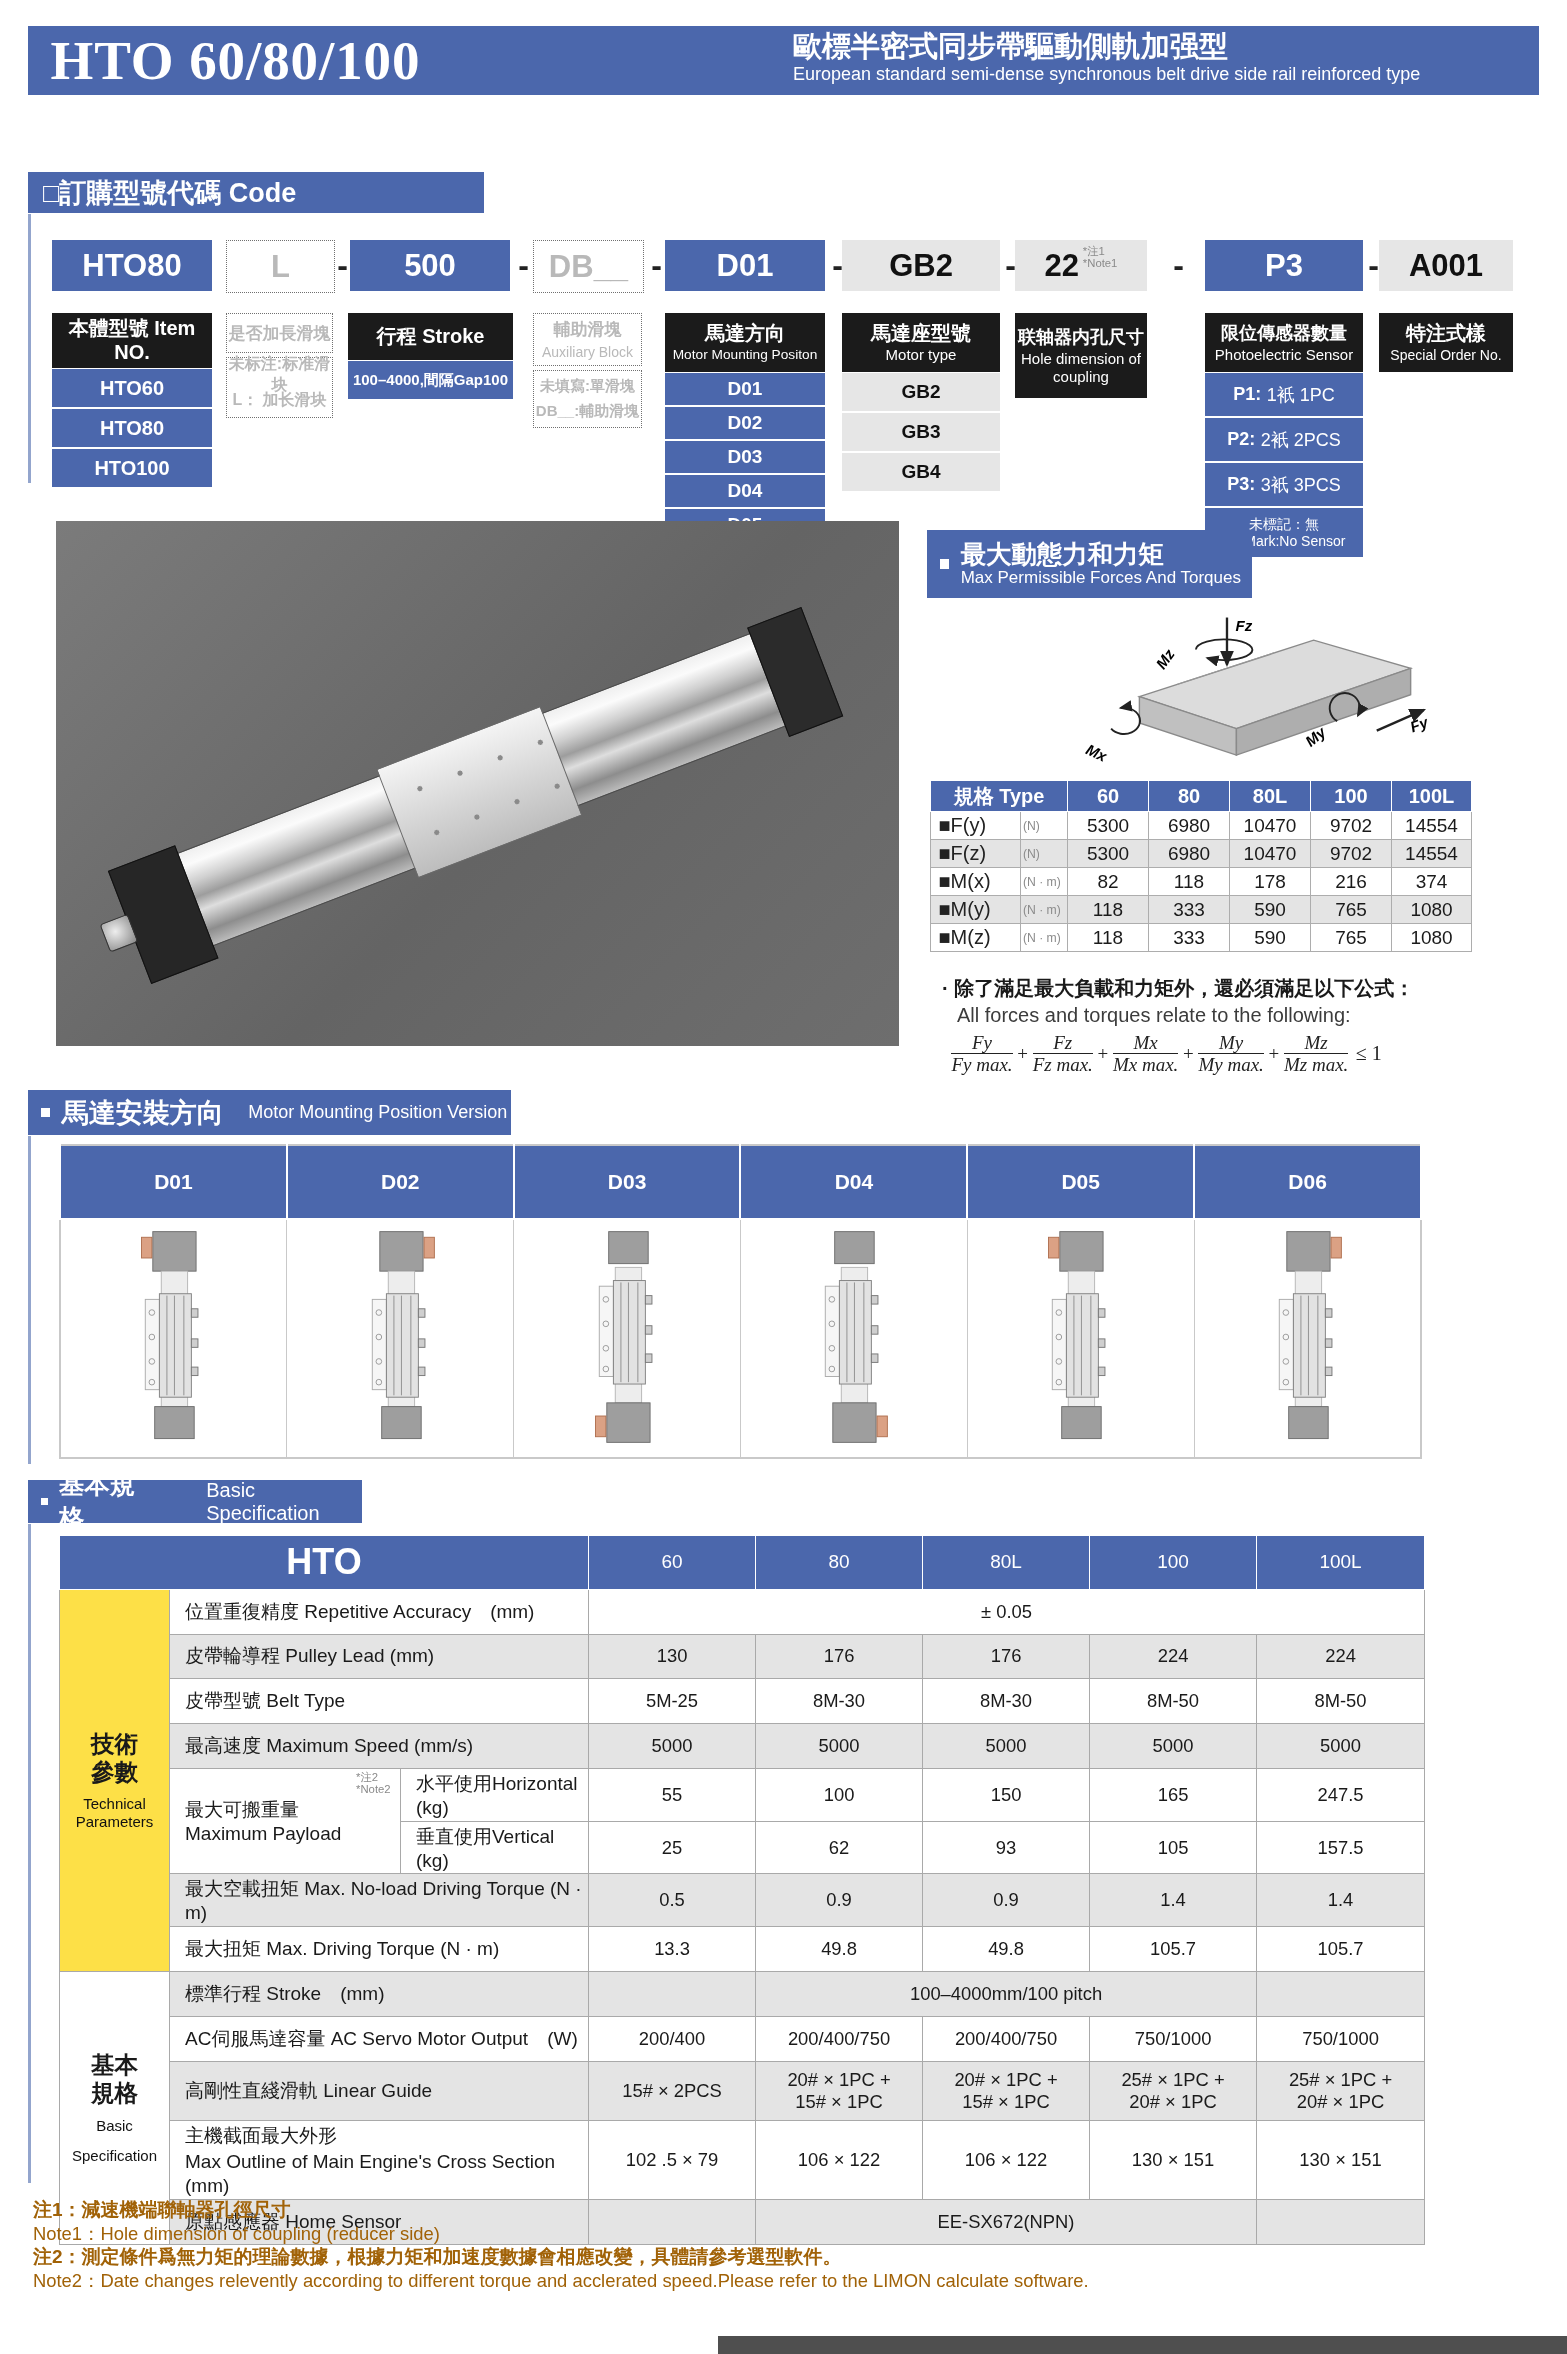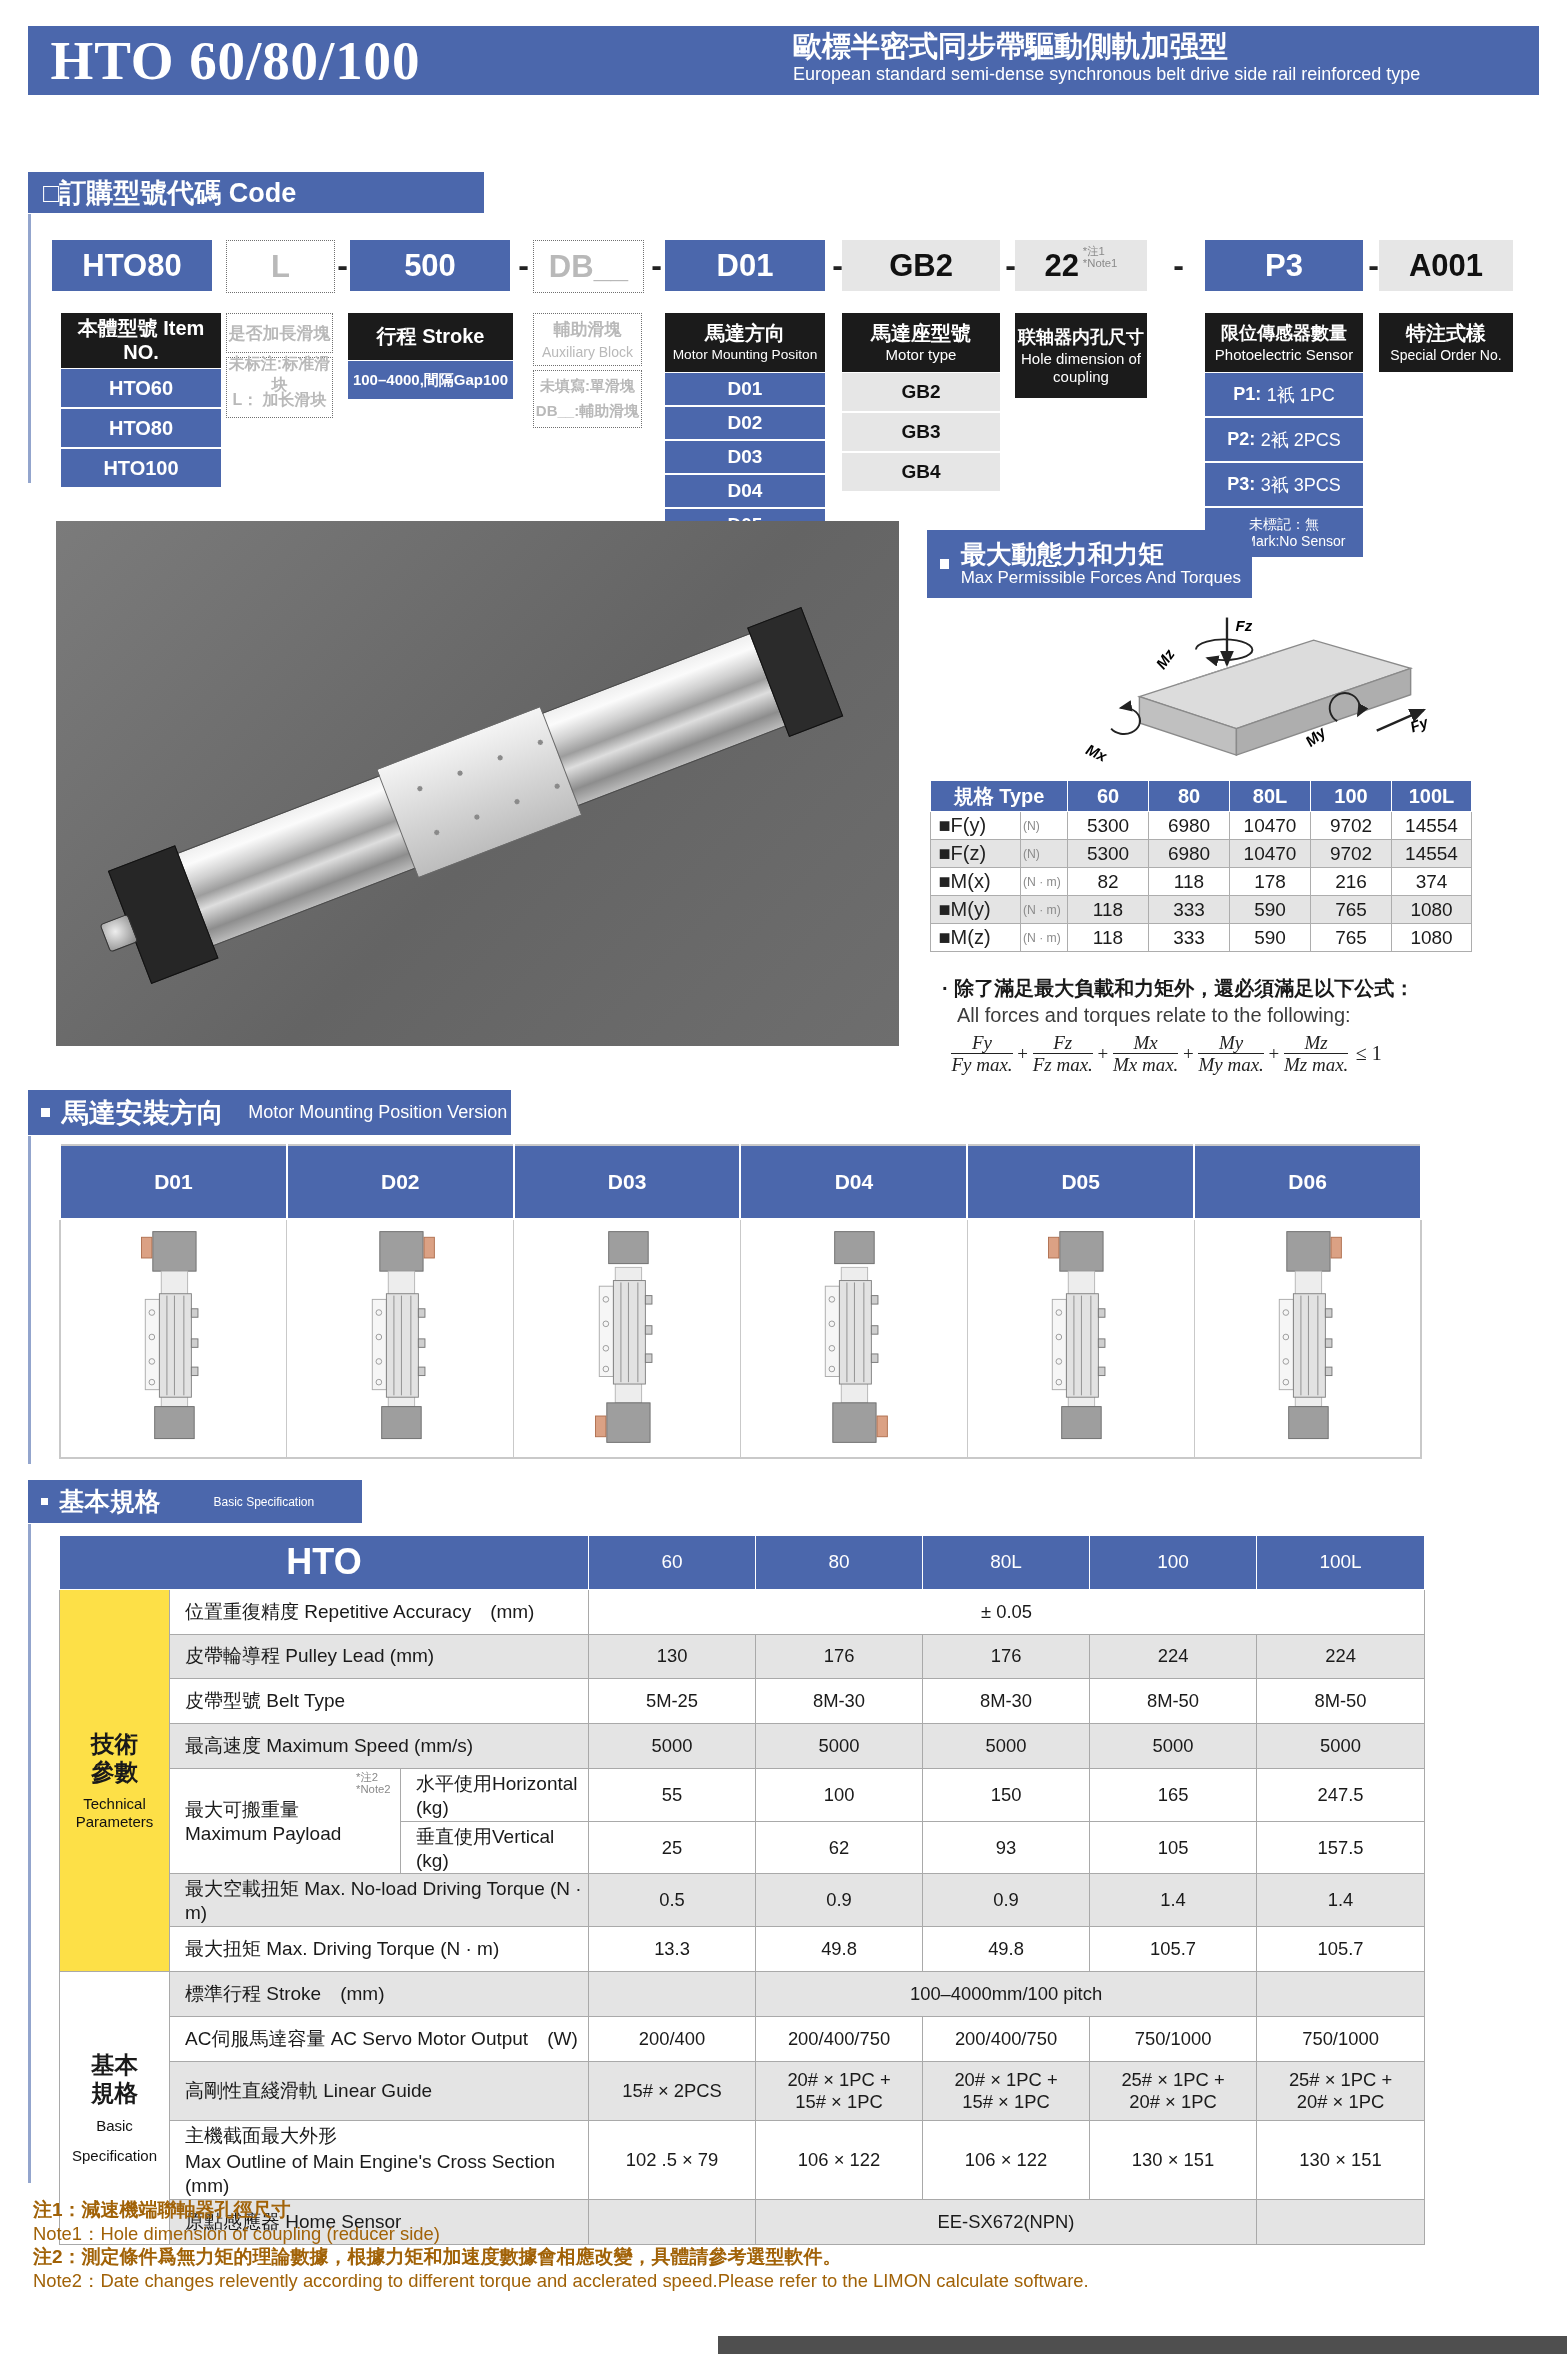--- a/index.html
+++ b/index.html
@@ -82,21 +82,21 @@
   #mTitle .zh{font-size:27px;font-weight:700;margin-right:24.5px;}
   #mTitle .en{font-size:18px;}
   #mtab{position:absolute;left:59px;top:1144px;width:1363px;table-layout:fixed;border:2.8px solid #c9c9c9;}
   #mtab td{border:1.9px solid #c9c9c9;padding:0;}
   #mtab tr.h td{background:#4b67ac;color:#fff;font-weight:700;font-size:21px;text-align:center;height:72px;border:2.8px solid #fff;border-top:none;}
   #mtab tr.b td{height:237px;text-align:center;vertical-align:middle;background:#fff;}
 
   
   #sTitle{left:28px;top:1480px;width:334px;height:43px;}
   #sTitle .zh{font-size:25.4px;font-weight:700;margin-right:13px;}
-  #sTitle .en{font-size:12px;margin-left:40px;}
+  #sTitle .en{font-size:20px;margin-left:40px;}
   #stab{position:absolute;left:59px;top:1535px;width:1363px;table-layout:fixed;border:1.9px solid #8f8f8f;background:#fff;}
   #stab td{border:0.9px solid #a9a9a9;font-size:19px;vertical-align:middle;padding:1.9px 3.8px;}
   #stab tr.h td{background:#4b67ac;color:#fff;border:1.9px solid #fff;text-align:center;height:49px;}
   #stab td.hto{font-size:36px;font-weight:700;}
   #stab tr.h td.cols{font-size:19px;font-weight:400;}
   #stab td.grp{background:#fde047;text-align:center;}
   #stab td.grp .zh{font-size:23.5px;font-weight:700;line-height:28px;}
   #stab td.grp .en{font-size:15px;line-height:18px;margin-top:9.4px;color:#111;}
   #stab td.lbl{text-align:left;padding-left:15px;}
   #stab td.val{text-align:center;font-size:18.4px;}
@@ -149,21 +149,21 @@
   <div class="abs codebox gray ctr" style="left:1379px;top:240px;width:134px;">A001</div>
 
   <span class="sep" style="left:333px;">-</span>
   <span class="sep" style="left:514px;">-</span>
   <span class="sep" style="left:647px;">-</span>
   <span class="sep" style="left:828px;">-</span>
   <span class="sep" style="left:1001px;">-</span>
   <span class="sep" style="left:1169px;">-</span>
   <span class="sep" style="left:1364px;">-</span>
 
-  <div class="abs col" style="left:61px;top:313px;width:160px;">
+  <div class="abs col" style="left:52px;top:313px;width:160px;">
     <div class="dhead blackbox">
       <div class="zh">本體型號 Item NO.</div>
     </div>
     <div class="item blue ctr">HTO60</div>
     <div class="item blue ctr">HTO80</div>
     <div class="item blue ctr">HTO100</div>
   </div>
 
   <div class="abs col" style="left:226px;top:313px;width:107px;">
     <div class="dashed ctr ditem" style="height:38px;font-size:17px;font-weight:700;">是否加長滑塊</div>

